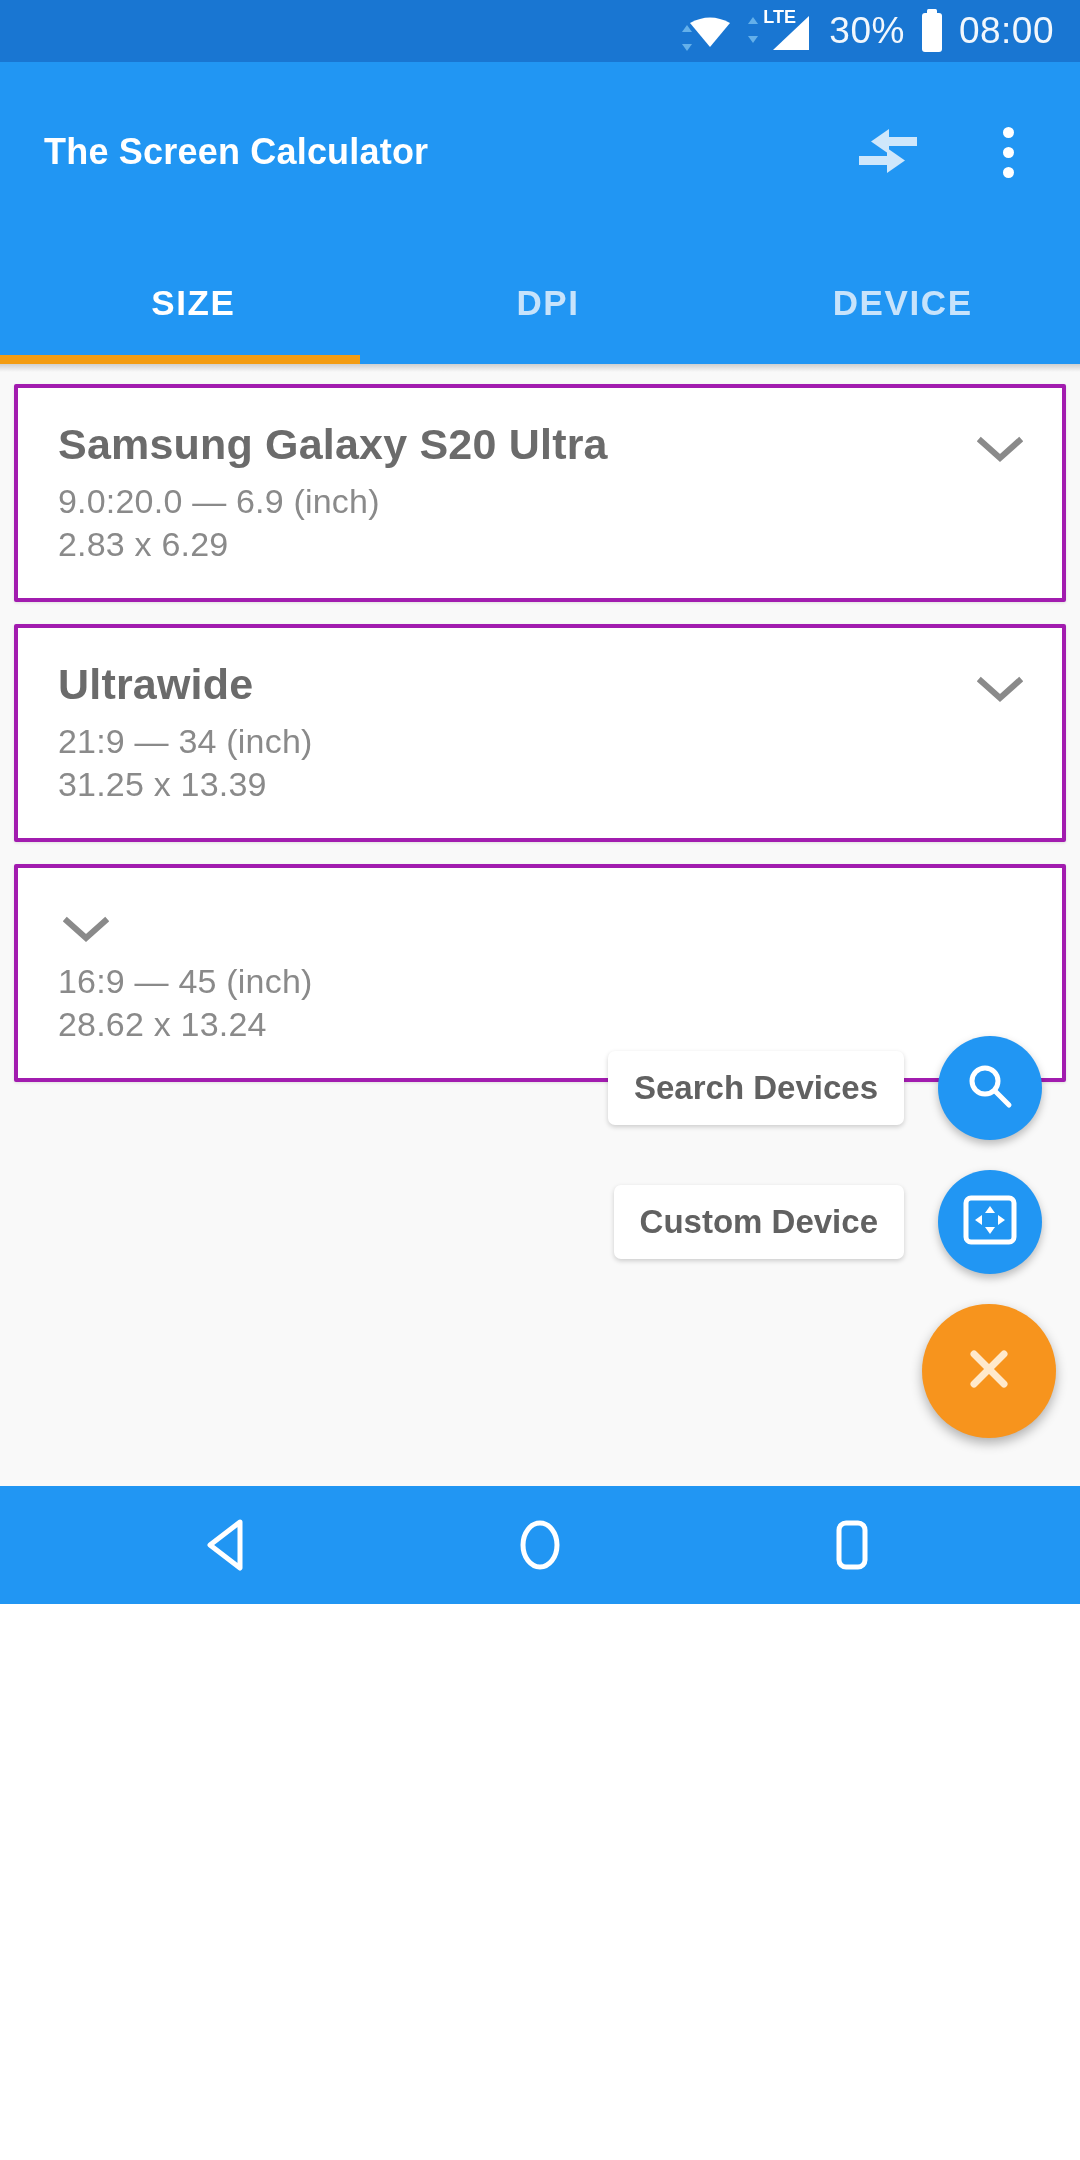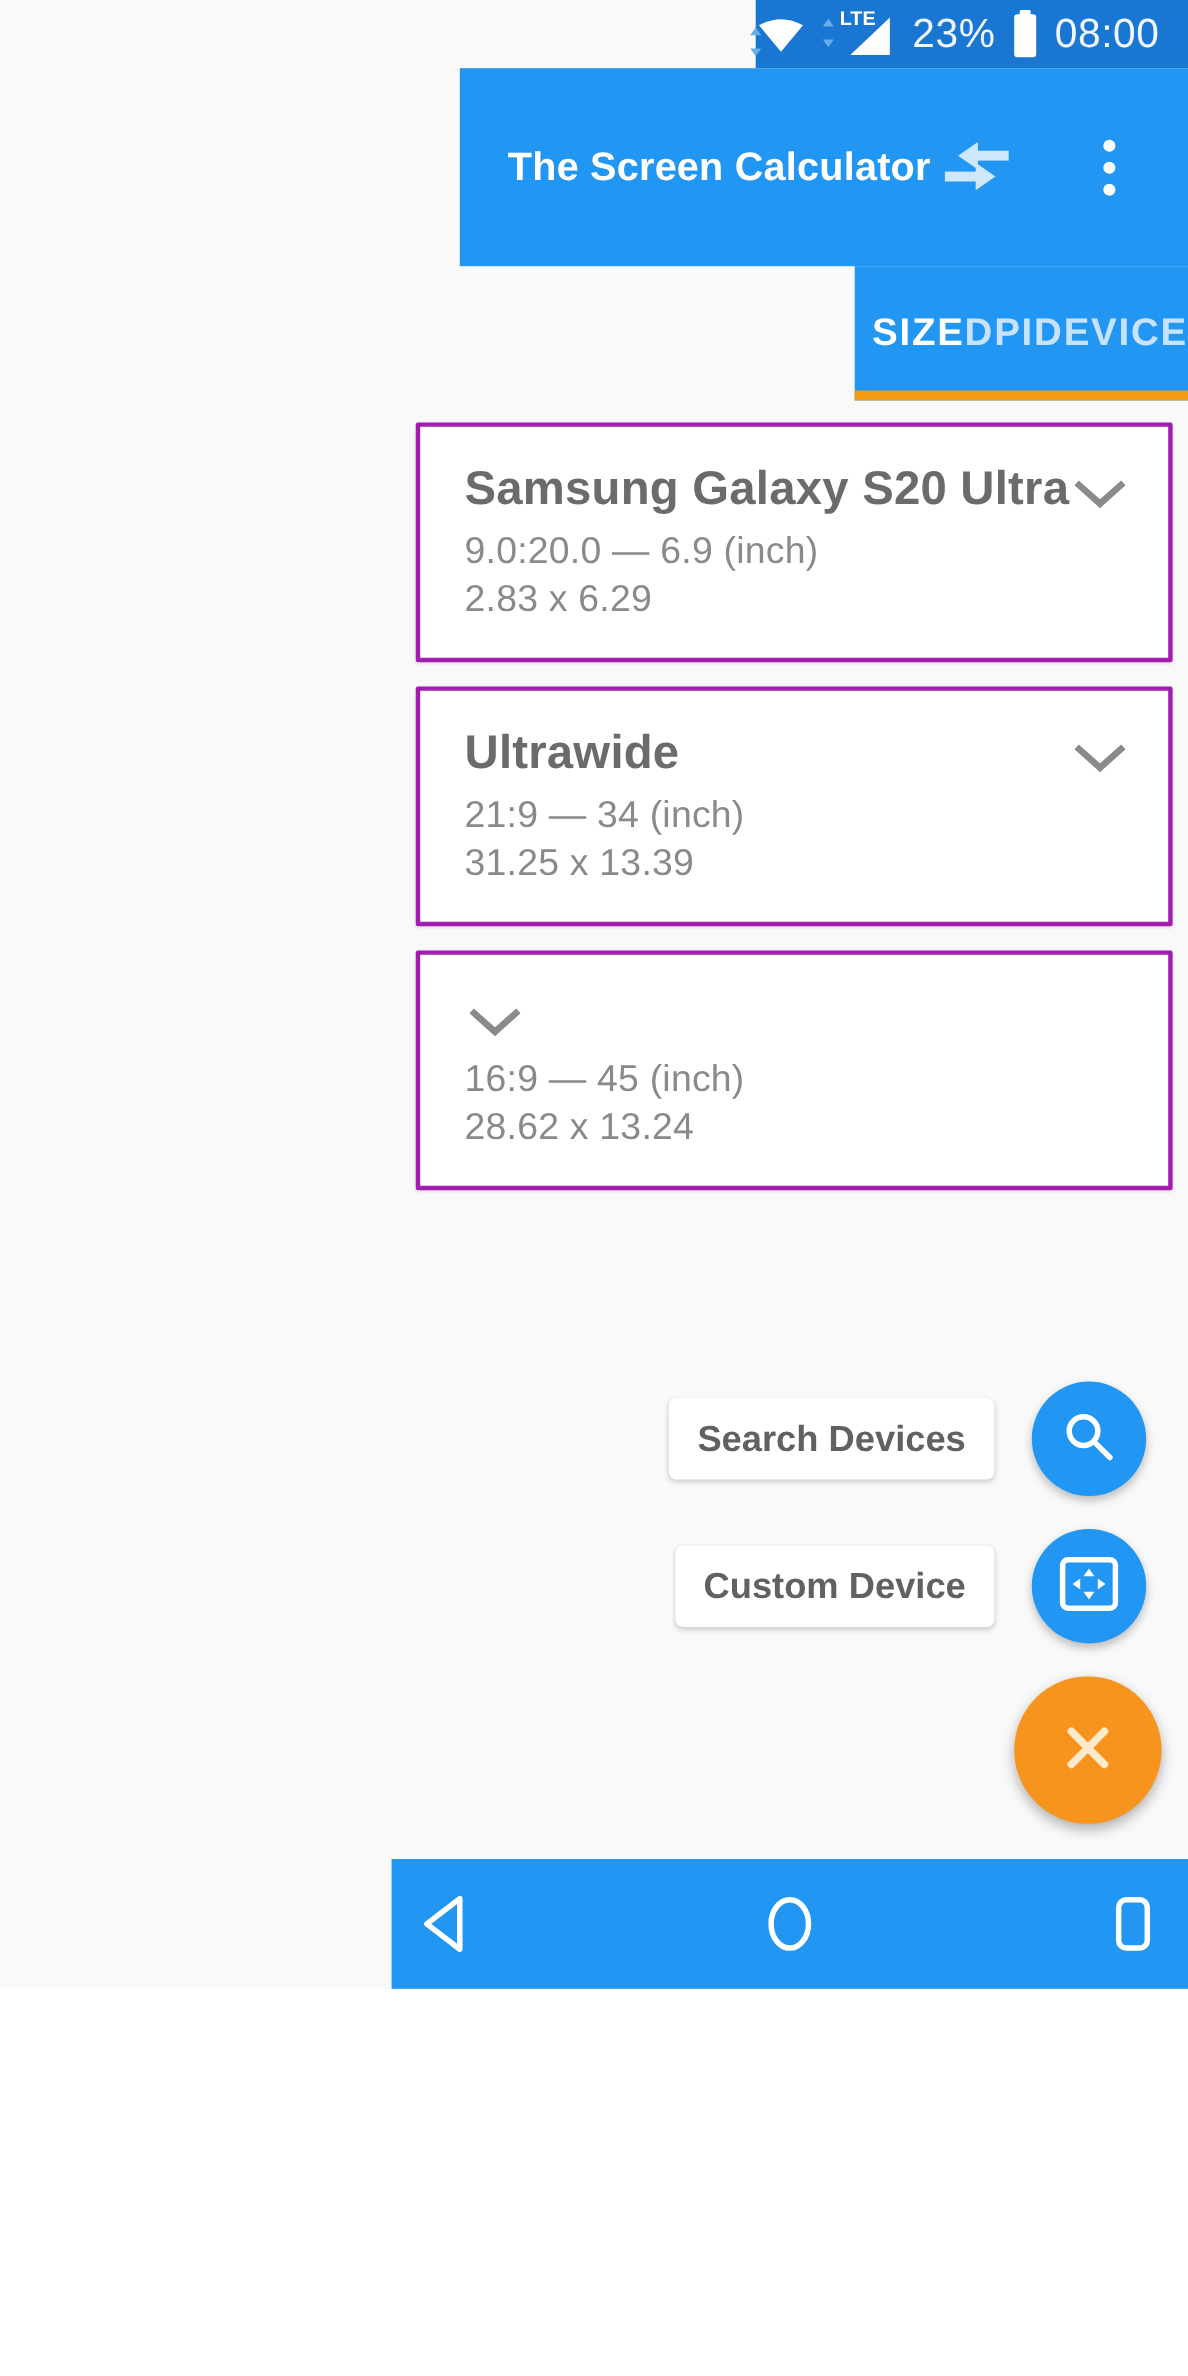--- a/index.html
+++ b/index.html
@@ -4,23 +4,23 @@
 <style>
   * { box-sizing: border-box; margin: 0; padding: 0; }
   html, body {
     width: 1080px; height: 2160px;
     background: #ffffff;
     font-family: "Liberation Sans", sans-serif;
     overflow: hidden;
   }
   .phone {
     position: relative;
-    width: 1080px; height: 1808px;
+    width: 1080px; height: 1604px;
     background: #f9f9f9;
-    display: flex; flex-direction: column; align-items: flex-end;
+    display: flex; flex-direction: column;
   }
 
   
   .statusbar {
     height: 62px;
     background: #1976d2;
     display: flex; align-items: center; justify-content: flex-end;
     padding-right: 26px;
     gap: 14px;
     flex: 0 0 auto;
@@ -124,21 +124,21 @@
     font-size: 34px;
     font-weight: 400;
     margin-top: 4px;
     letter-spacing: 0.2px;
   }
 
   
   .speeddial {
     position: absolute;
     right: 38px;
-    bottom: 32px;
+    bottom: 48px;
     display: flex; flex-direction: column; align-items: flex-end;
     gap: 0;
   }
   .sd-row {
     display: flex; align-items: center; justify-content: flex-end;
     gap: 34px;
     margin-bottom: 30px;
   }
   .sd-label {
     background: #ffffff;
@@ -197,21 +197,21 @@
       <svg class="updown" viewBox="0 0 12 30" width="12" height="30" style="left:0;top:5px;">
         <path d="M6 2 L11 9 L1 9 Z" fill="#64b0ea"></path>
         <path d="M6 28 L1 21 L11 21 Z" fill="#64b0ea"></path>
       </svg>
       <span class="lte-label">LTE</span>
       <svg width="46" height="42" viewBox="0 0 46 42" style="margin-left:18px;">
         <path d="M44 6 L44 40 L8 40 Z" fill="#ffffff"></path>
       </svg>
     </span>
 
-    <span class="sb-text">23%</span>
+    <span class="sb-text">30%</span>
 
     <span class="sb-icon">
       <svg width="26" height="44" viewBox="0 0 26 44">
         <rect x="8" y="0" width="10" height="5" rx="1.5" fill="#ffffff"></rect>
         <rect x="3" y="4" width="20" height="39" rx="3" fill="#ffffff"></rect>
       </svg>
     </span>
 
     <span class="sb-text">08:00</span>
   </div>

